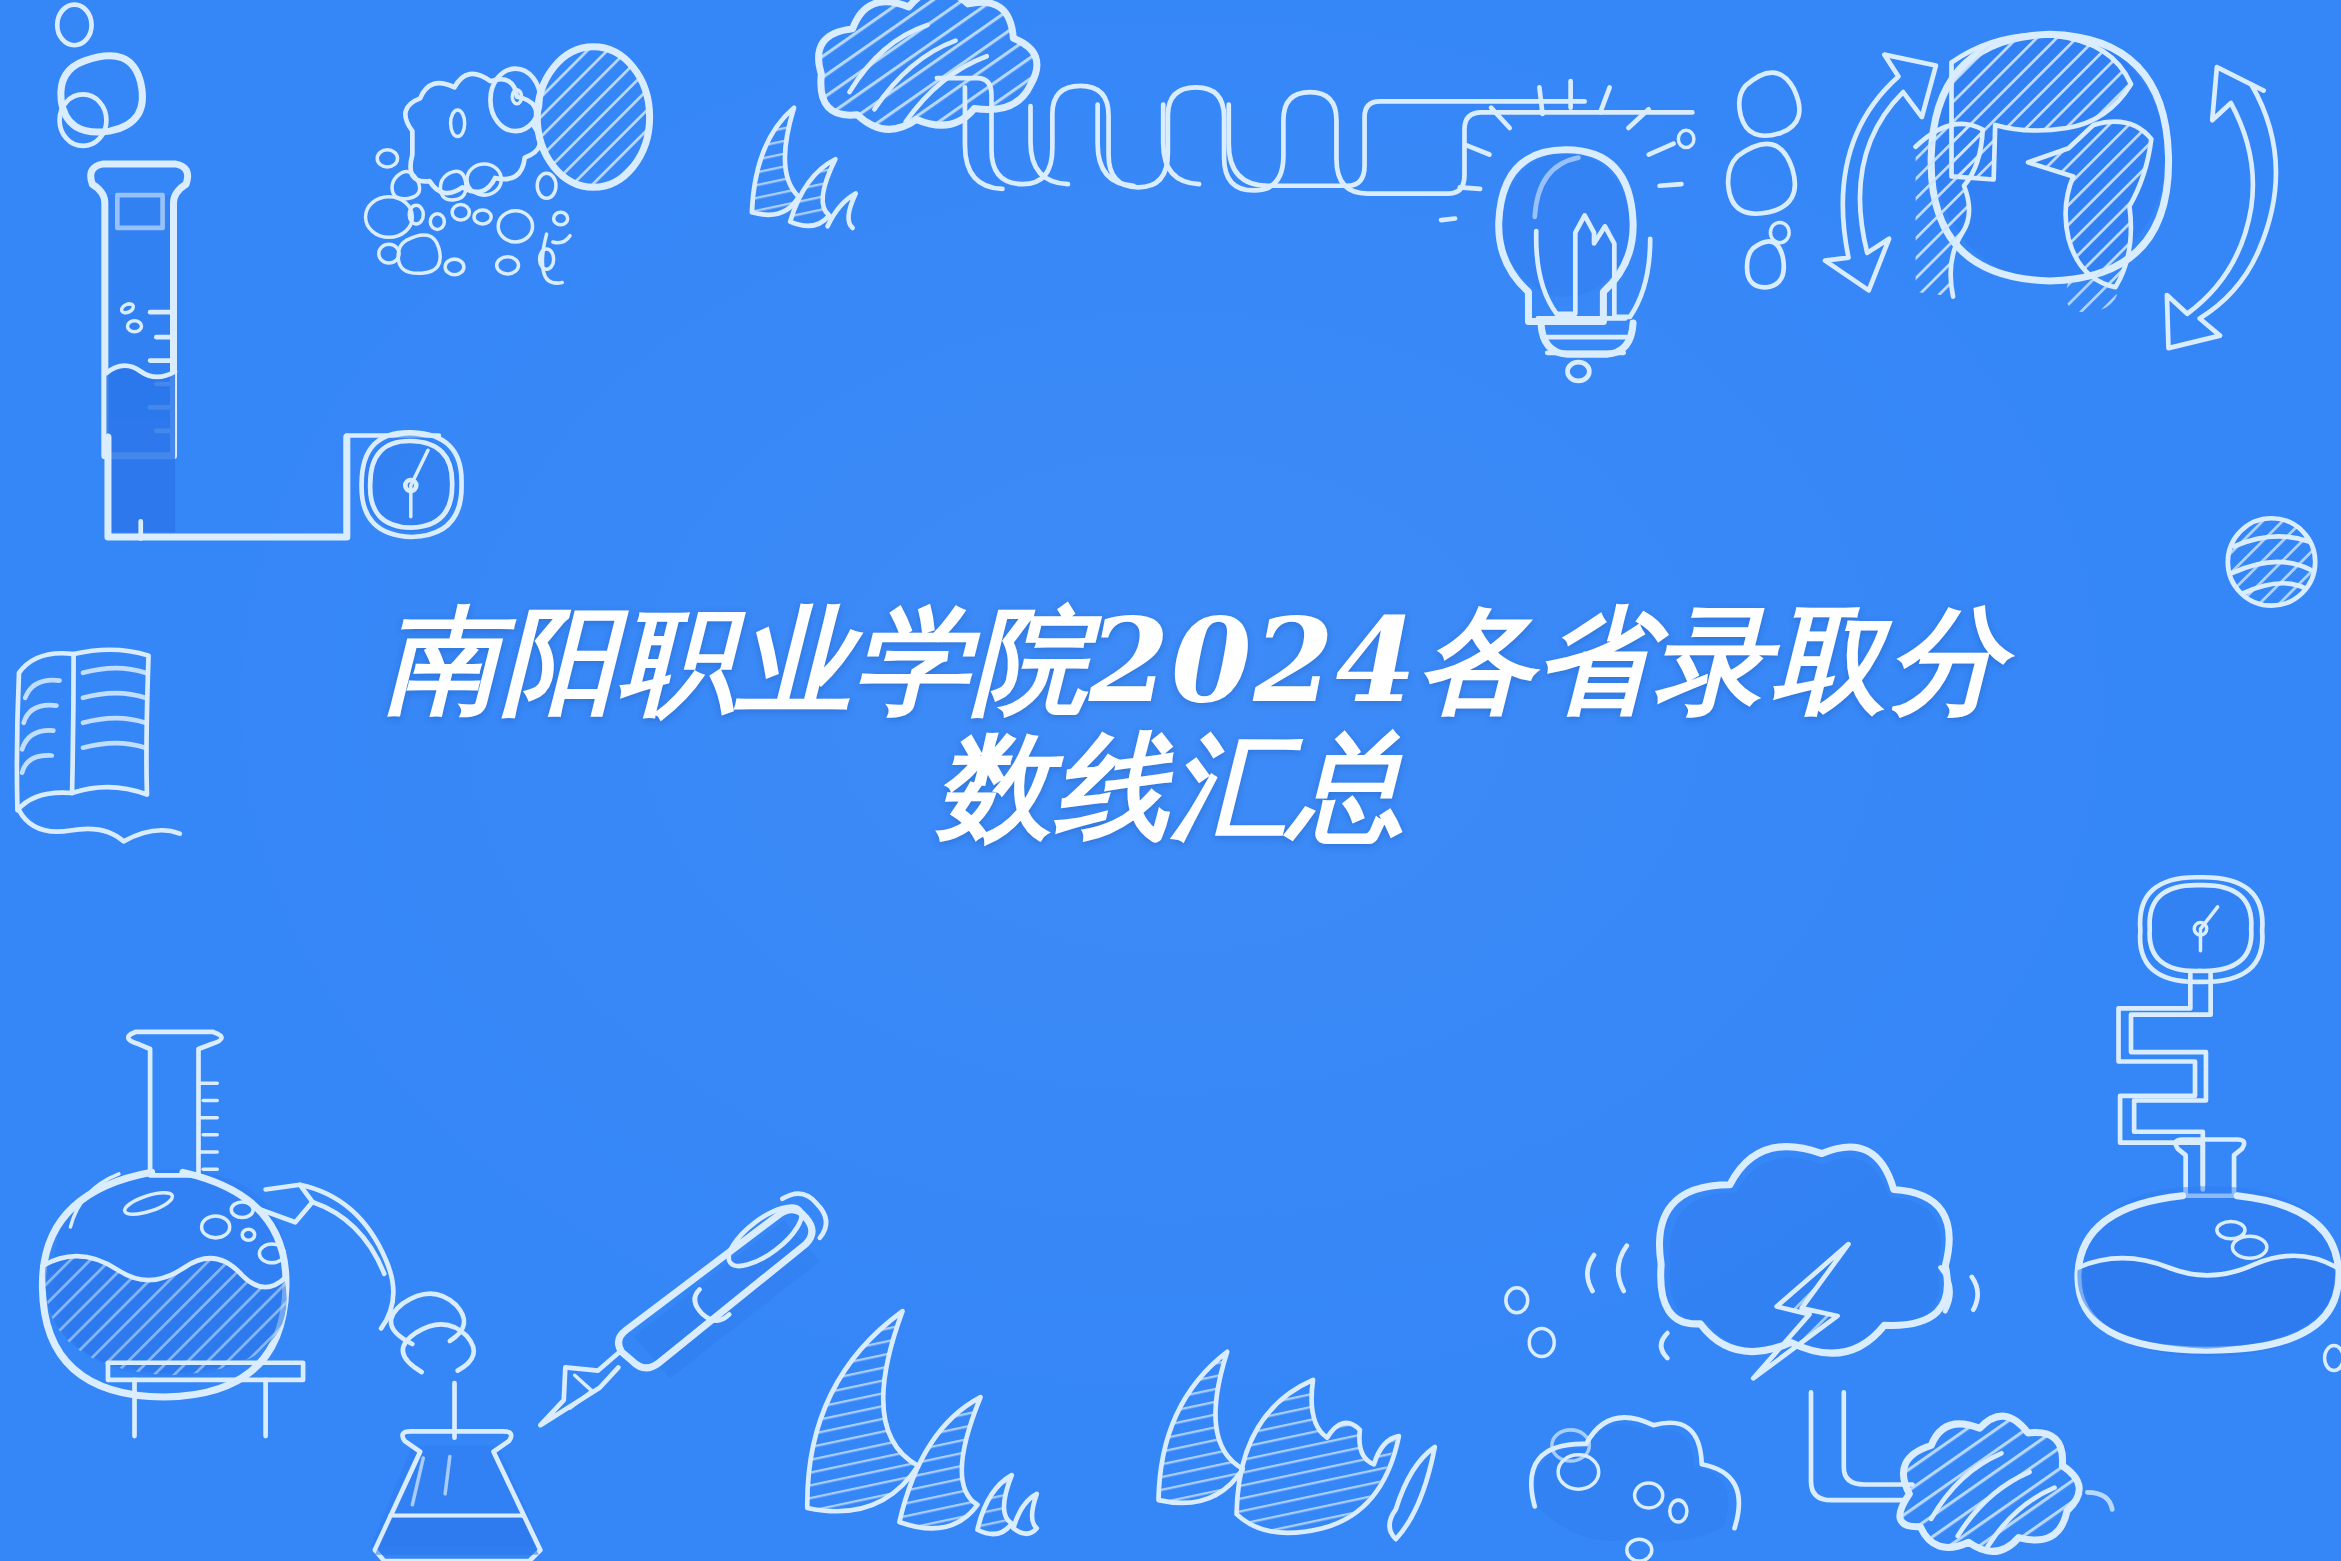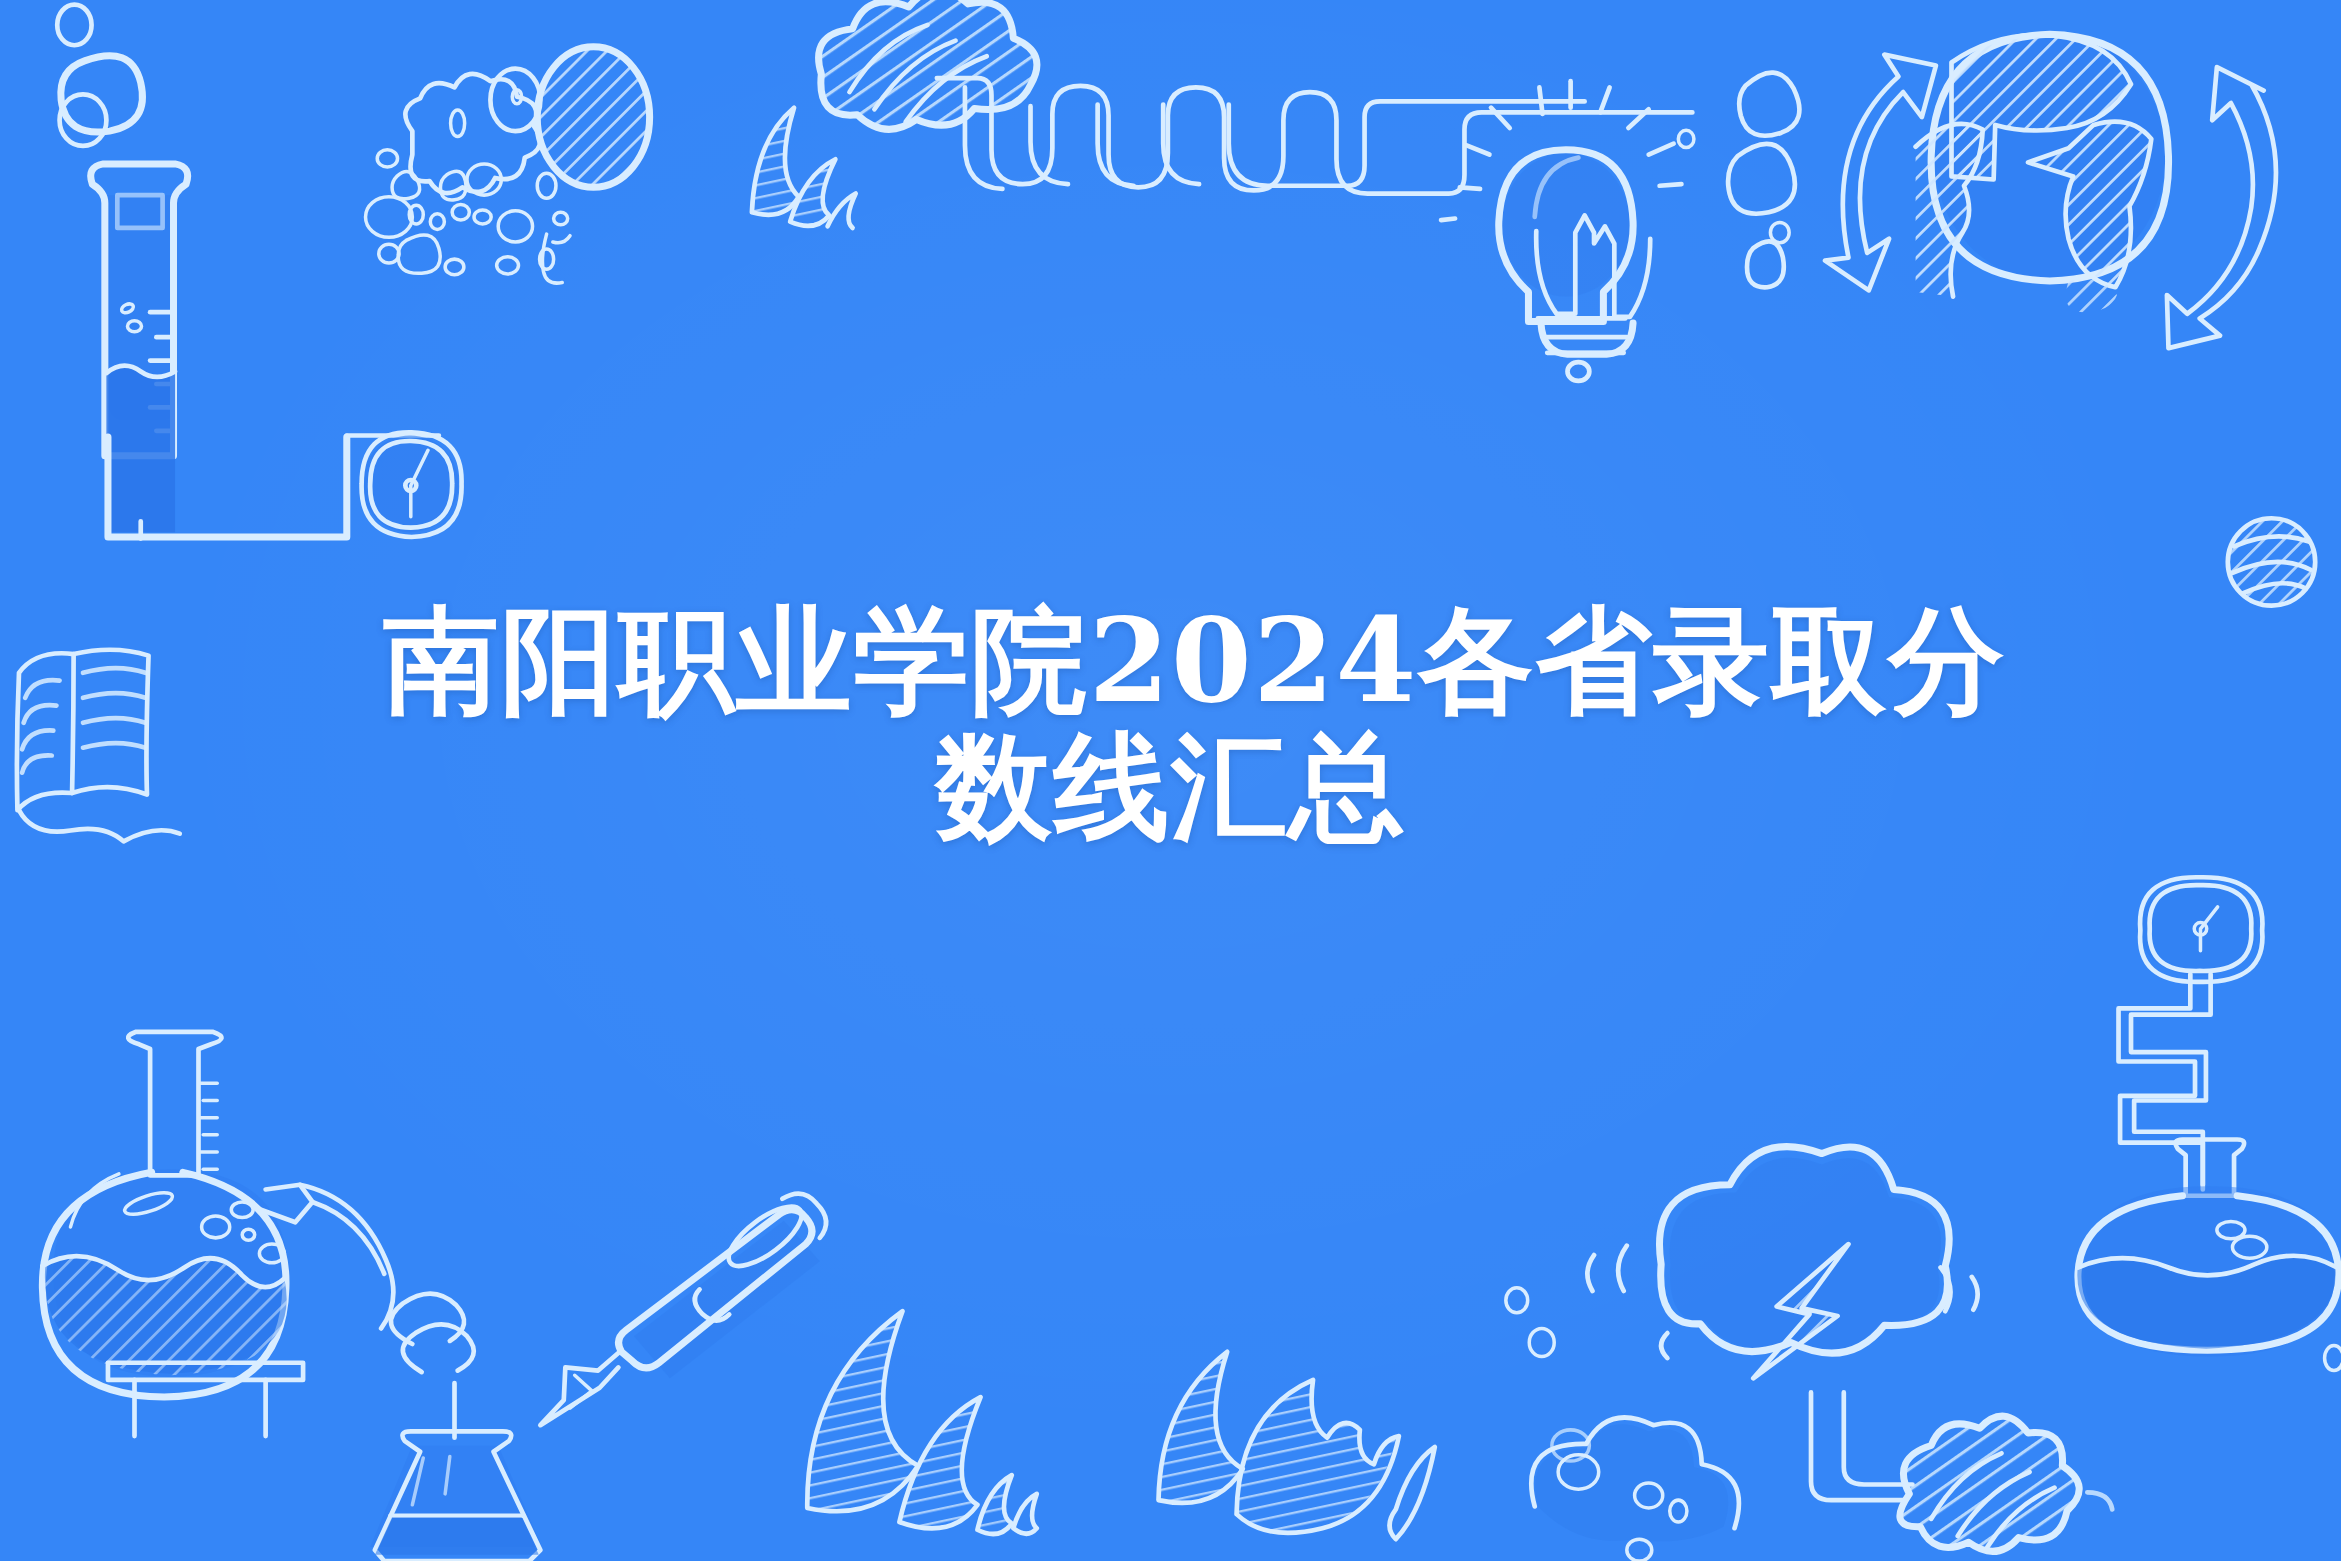--- a/index.html
+++ b/index.html
@@ -20,21 +20,21 @@
   }
 
   
   .doodles{position:absolute;inset:0;width:2342px;height:1561px;}
   .doodles svg{position:absolute;left:0;top:0;width:2342px;height:1561px;}
 
   
   .title-wrap{
     position:absolute;left:0;right:0;top:601px;
     display:flex;flex-direction:column;align-items:center;
-    z-index:5;pointer-events:none;
+    z-index:5;pointer-events:none;font-style:italic;
   }
   .title-line{
     color:#ffffff;
     font-family:"DejaVu Serif","Liberation Serif",serif;
     font-weight:700;
     font-size:116px;
     line-height:1.02;
     letter-spacing:1.6px;
     text-align:center;
     white-space:nowrap;

